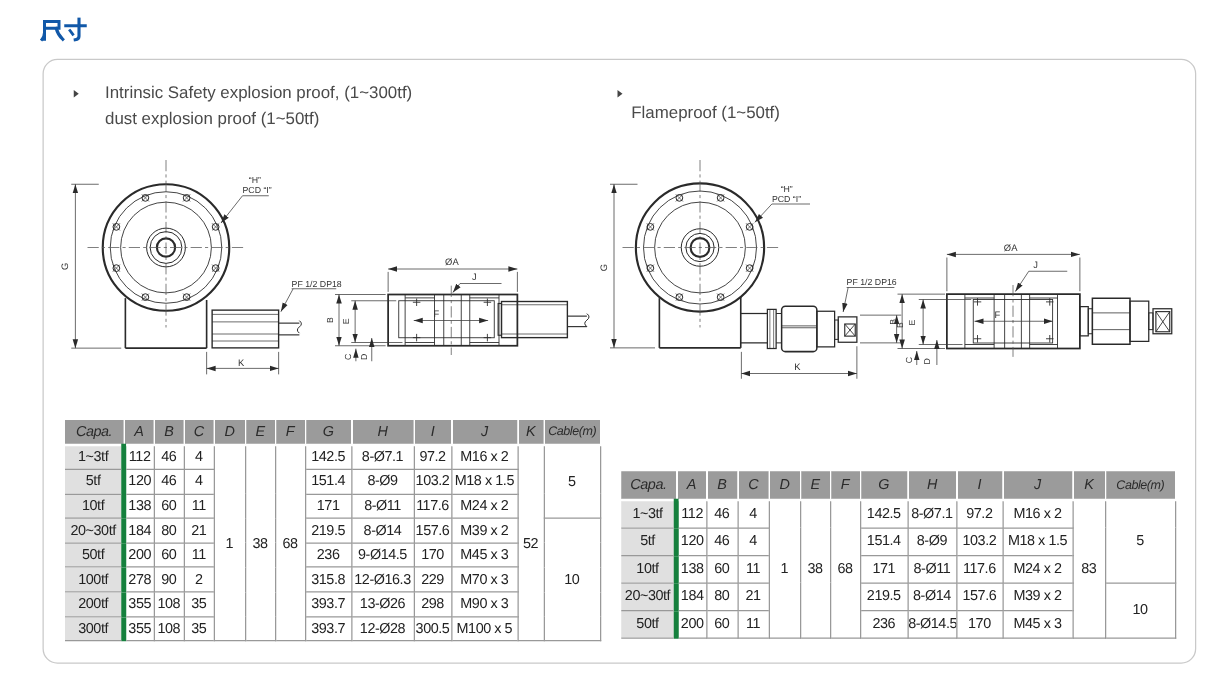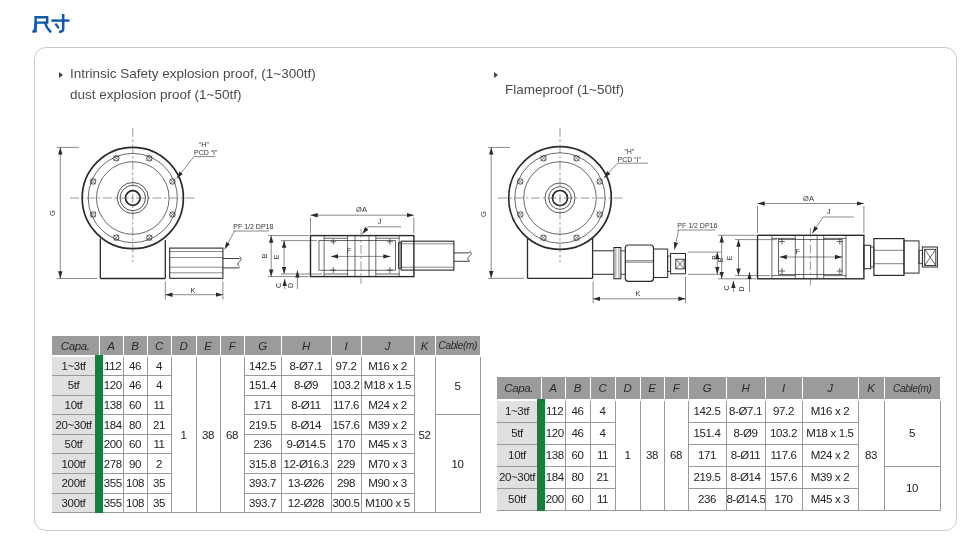--- a/index.html
+++ b/index.html
@@ -5,38 +5,38 @@
 html,body{margin:0;padding:0;background:#fff;}
 body{width:976px;height:538px;position:relative;font-family:"Liberation Sans",sans-serif;overflow:hidden;}
 .panel{position:absolute;left:34px;top:47px;width:921px;height:482px;border:1px solid #c9c9c9;border-radius:12px;background:#fff;}
 .hdr{position:absolute;font-size:13.5px;color:#4a4a4a;line-height:21px;}
 .tri{position:absolute;width:0;height:0;border-left:4.5px solid #444;border-top:3px solid transparent;border-bottom:3px solid transparent;}
 table.tb{position:absolute;border-collapse:collapse;table-layout:fixed;font-size:11.5px;color:#222;letter-spacing:-0.35px;}
 table.tb td{border:1px solid #999;text-align:center;vertical-align:middle;padding:0;overflow:hidden;white-space:nowrap;}
 table.tb tr.h td{background:#9b9b9b;color:#2b2b2b;border-left:1.5px solid #fff;border-right:1.5px solid #fff;border-top:none;border-bottom:2px solid #fff;font-style:italic;}
 table.tb tr.h td:first-child{border-left:none;}
 table.tb tr.h td:last-child{border-right:none;}
-table.tb td.c{background:#e0e0e0;border-left:none;border-right:8px solid #15803d;}
+table.tb td.c{background:#e0e0e0;border-left:none;border-right:4px solid #15803d;}
 svg text{font-family:"Liberation Sans",sans-serif;fill:#333;}
 </style>
 </head>
 <body>
 <svg style="position:absolute;left:32px;top:13.5px" width="42" height="22" viewBox="0 0 42 22">
 <g stroke="#1158a8" fill="none" stroke-linecap="square">
 <path d="M3.6,17.3 C3.6,10 3.6,5 3.6,3.2 L15.2,3.2 L15.2,8.6 L3.6,8.6" stroke-width="2.4"></path>
 <path d="M3.6,10 L3.6,12 Q3.4,15.5 1.6,17.6" stroke-width="2.4"></path>
 <path d="M13,8.8 Q14.2,13.5 18.2,17.4" stroke-width="2.5"></path>
 <path d="M20.6,6.6 L36.2,6.6" stroke-width="2.4"></path>
 <path d="M31.2,1 L31.2,15 Q31.2,17.4 28.2,17.8" stroke-width="2.5"></path>
 <path d="M24,10.5 L26.2,13.4" stroke-width="2.2"></path>
 </g>
 </svg>
 <div class="panel"></div>
 <div class="tri" style="left:59px;top:72px;"></div>
-<div class="hdr" style="left:70px;top:63px;">Intrinsic Safety explosion proof, (1~300tf)<br>dust explosion proof (1~50tf)</div>
+<div class="hdr" style="left:84px;top:63px;">Intrinsic Safety explosion proof, (1~300tf)<br>dust explosion proof (1~50tf)</div>
 <div class="tri" style="left:494px;top:72px;"></div>
 <div class="hdr" style="left:505px;top:79px;">Flameproof (1~50tf)</div>
 
 <svg id="dwg" style="position:absolute;left:0;top:0" width="976" height="538" viewBox="0 0 976 538">
 <defs>
 <marker id="ar" markerWidth="9" markerHeight="7" refX="7.2" refY="3" orient="auto" markerUnits="userSpaceOnUse">
         <path d="M0,0.8 L7.2,3 L0,5.2 z" fill="#2a2a2a"></path>
       </marker>
 <marker id="ars" markerWidth="9" markerHeight="7" refX="7.2" refY="3" orient="auto-start-reverse" markerUnits="userSpaceOnUse">
         <path d="M0,0.8 L7.2,3 L0,5.2 z" fill="#2a2a2a"></path>

